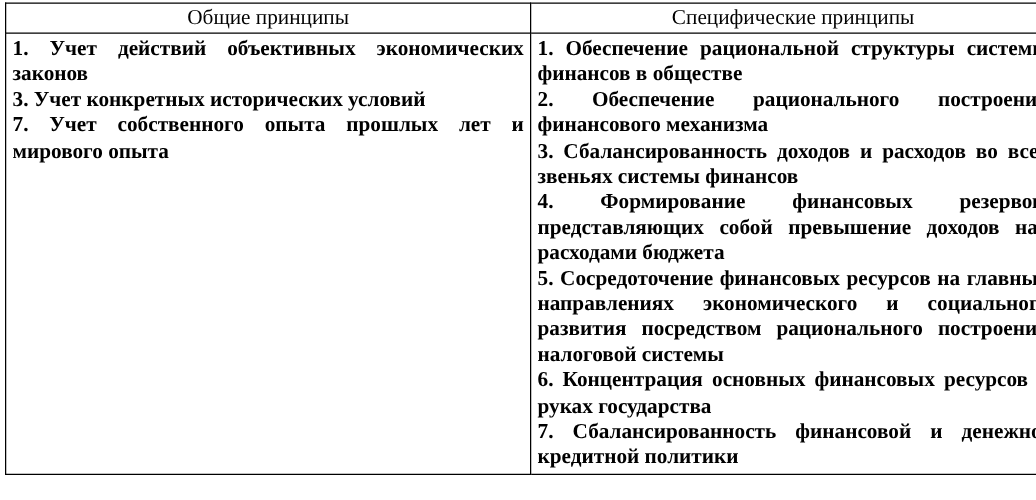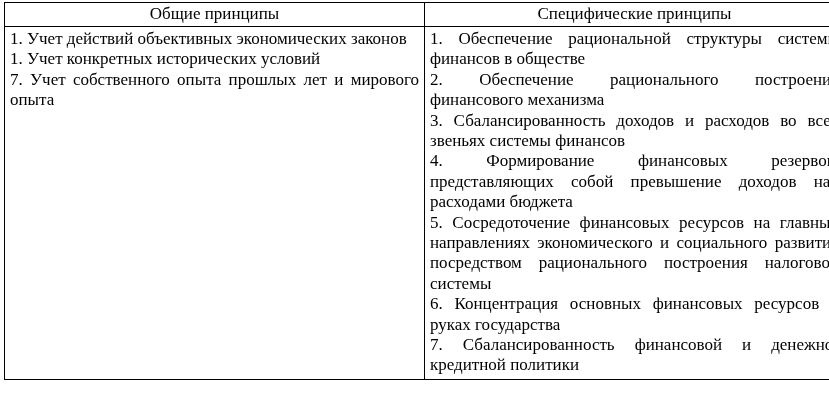--- a/index.html
+++ b/index.html
@@ -22,20 +22,21 @@
     border-collapse: collapse;
     width: 818px;
     margin: 2px 0 0 4px;
     table-layout: fixed;
   }
   table.principles-table th,
   table.principles-table td {
     border: 1px solid #000000;
     vertical-align: top;
     padding: 2px 5px 3px 5px;
+    font-weight: bold;
   }
   table.principles-table th {
     text-align: center;
     font-weight: normal;
     font-size: 17px;
     line-height: 1.18;
     padding-top: 1px;
     padding-bottom: 2px;
   }
   table.principles-table td {
@@ -65,21 +66,21 @@
     <thead>
       <tr>
         <th class="col-left">Общие принципы</th>
         <th class="col-right">Специфические принципы</th>
       </tr>
     </thead>
     <tbody>
       <tr>
         <td class="col-left">
           <p class="item">1. Учет действий объективных экономических законов</p>
-          <p class="item">1. Учет конкретных исторических условий</p>
+          <p class="item">3. Учет конкретных исторических условий</p>
           <p class="item last-full">7. Учет собственного опыта прошлых лет и мирового опыта</p>
         </td>
         <td class="col-right">
           <p class="item">1. Обеспечение рациональной структуры системы финансов в обществе</p>
           <p class="item">2. Обеспечение рационального построения финансового механизма</p>
           <p class="item">3. Сбалансированность доходов и расходов во всех звеньях системы финансов</p>
           <p class="item">4. Формирование финансовых резервов, представляющих собой превышение доходов над расходами бюджета</p>
           <p class="item">5. Сосредоточение финансовых ресурсов на главных направлениях экономического и социального развития посредством рационального построения налоговой системы</p>
           <p class="item">6. Концентрация основных финансовых ресурсов в руках государства</p>
           <p class="item last-full">7. Сбалансированность финансовой и денежно-кредитной политики</p>

